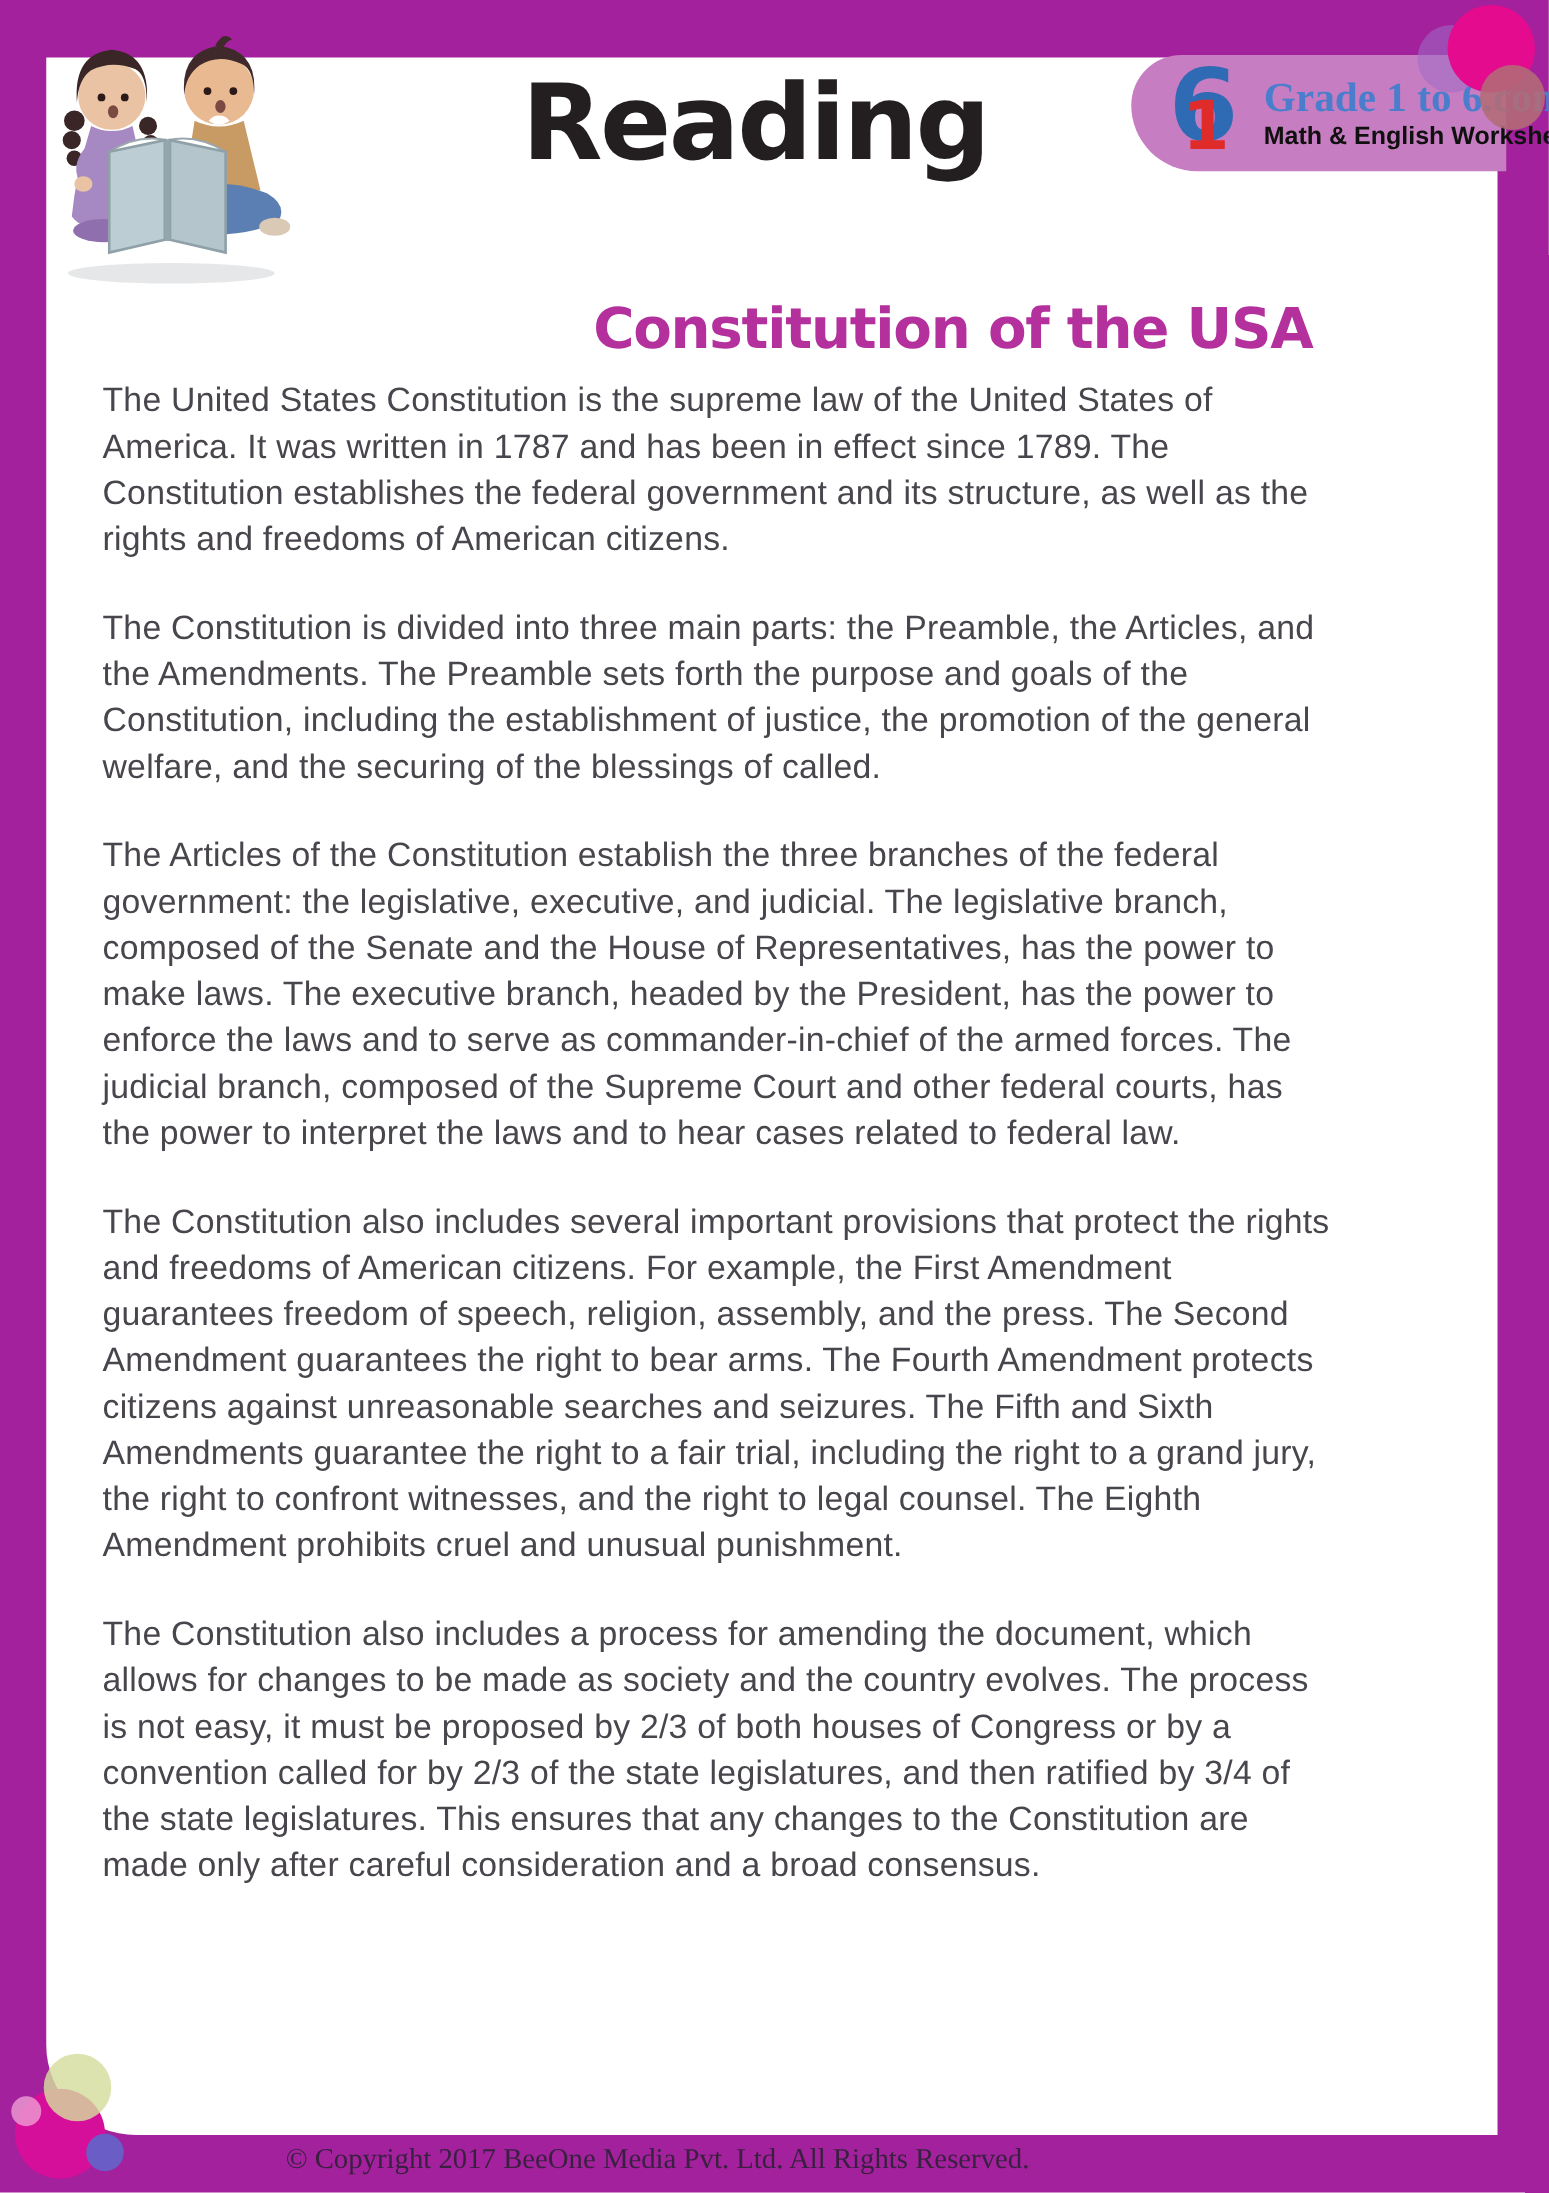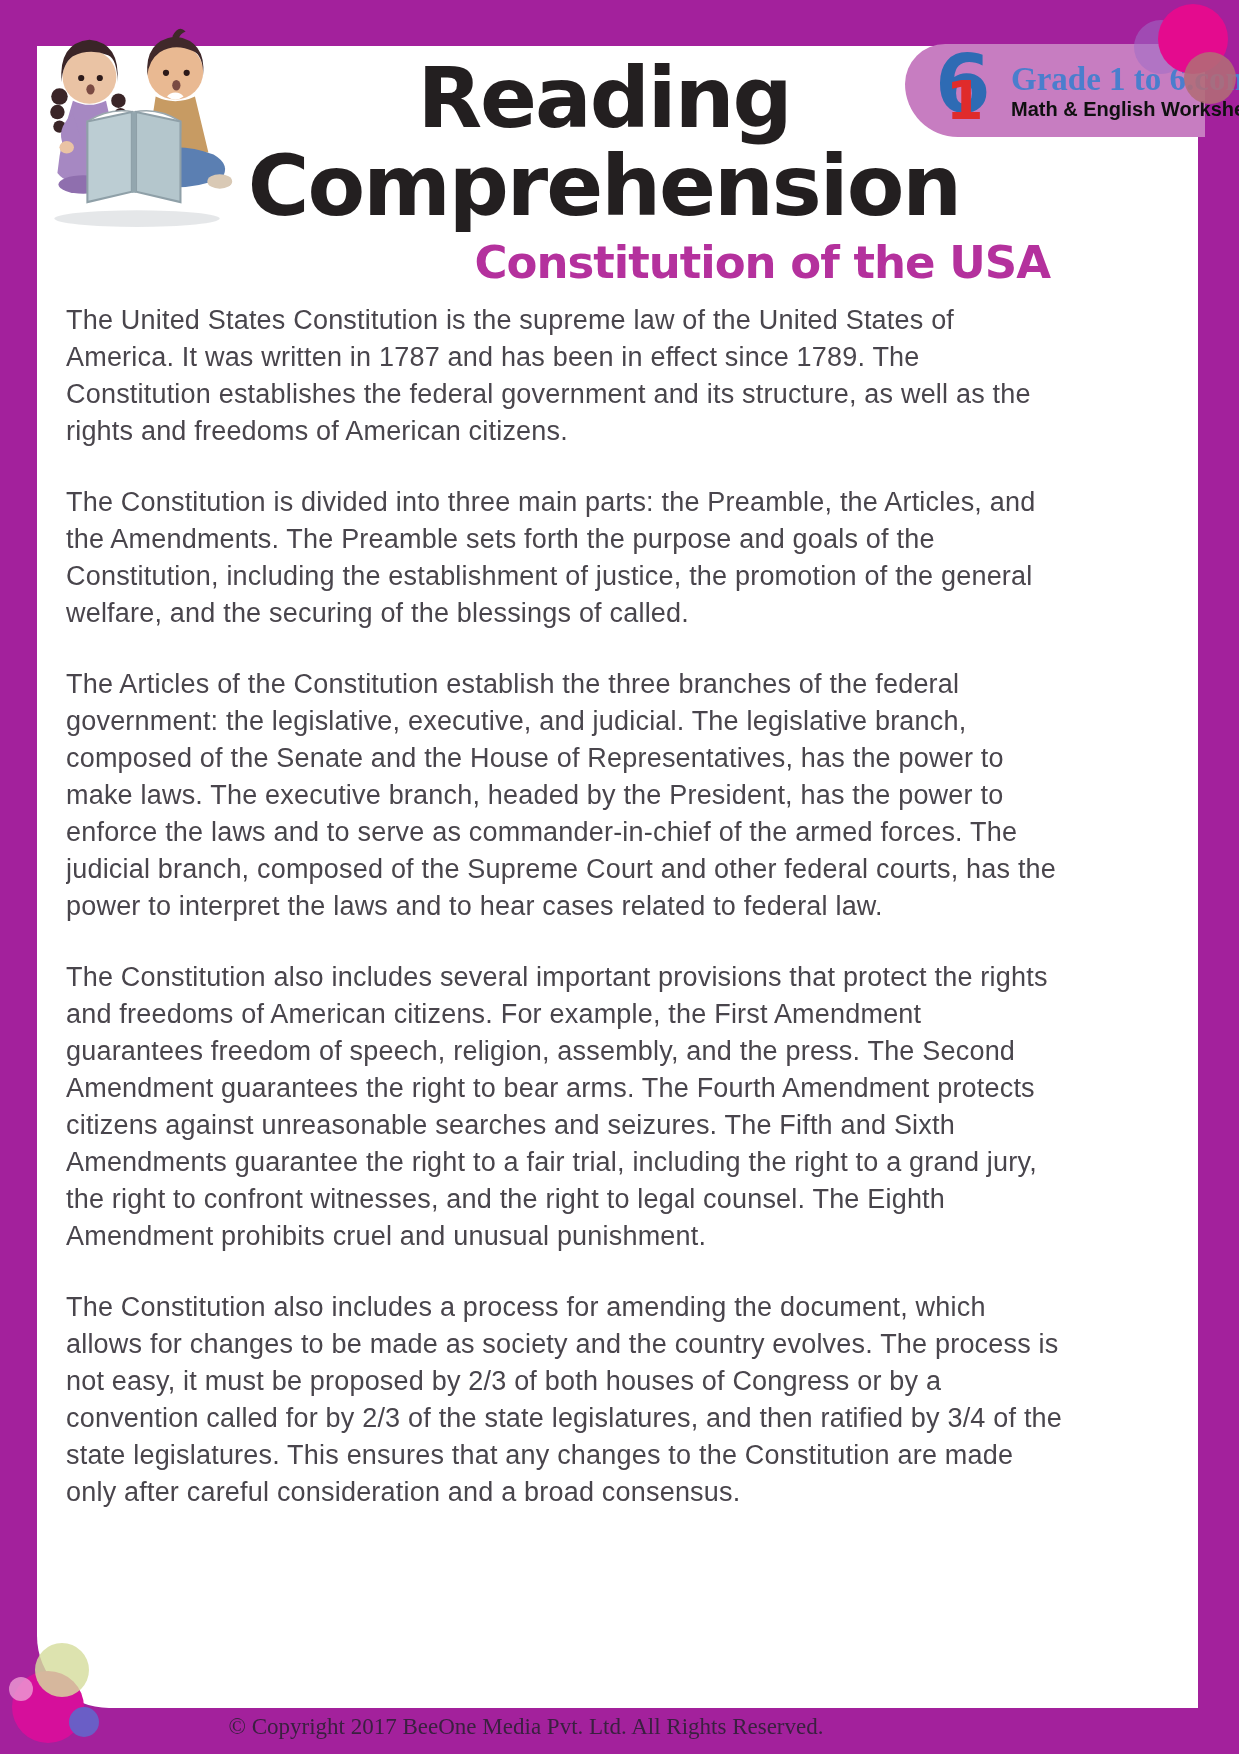--- a/index.html
+++ b/index.html
@@ -46,21 +46,21 @@
     position:absolute;left:150px;top:238px;width:900px;z-index:4;margin:0;
     text-align:right;font-family:"DejaVu Sans",sans-serif;font-weight:bold;
     font-size:45px;line-height:50px;color:#b4319d;letter-spacing:-1px;
   }
   
   .article-clip{
     position:absolute;left:66px;top:302px;width:1000px;height:1400px;
     overflow:hidden;z-index:4;
   }
   .para{
-    margin:0 0 34px 0;
+    margin:0 0 34px 16px;
     font-family:"Liberation Sans",sans-serif;font-size:27px;line-height:37px;
     color:#49454c;letter-spacing:0.2px;
   }
   
   .illustration{position:absolute;left:26px;top:18px;width:220px;height:212px;z-index:5;}
   
   .circle{position:absolute;border-radius:50%;z-index:5;}
   .c-tr-purple{left:1134px;top:20px;width:54px;height:54px;background:rgba(158,110,198,0.55);}
   .c-tr-pink{left:1158px;top:4px;width:70px;height:70px;background:#e40b8e;}
   .c-tr-mauve{left:1184px;top:52px;width:52px;height:52px;background:rgba(178,108,118,0.88);}
@@ -90,21 +90,20 @@
     <span class="logo-one">1</span>
   </div>
   <div class="logo-text">
     <span class="logo-brand">Grade 1 to 6.com</span>
     <span class="logo-tagline">Math &amp; English Worksheet</span>
   </div>
 </div>
 
 <h1 class="title-block" style="margin:4px">
   <div>Reading</div>
-  <div>Comprehension</div>
 </h1>
 
 <h2 class="subtitle">Constitution of the USA</h2>
 
 <div class="illustration">
   <svg viewBox="0 0 210 205" width="220" height="212">
     <ellipse cx="106" cy="194" rx="80" ry="8" fill="rgba(80,95,105,0.15)"></ellipse>
 
     <g>
       <circle cx="88" cy="80" r="7" fill="#3a2527"></circle>

